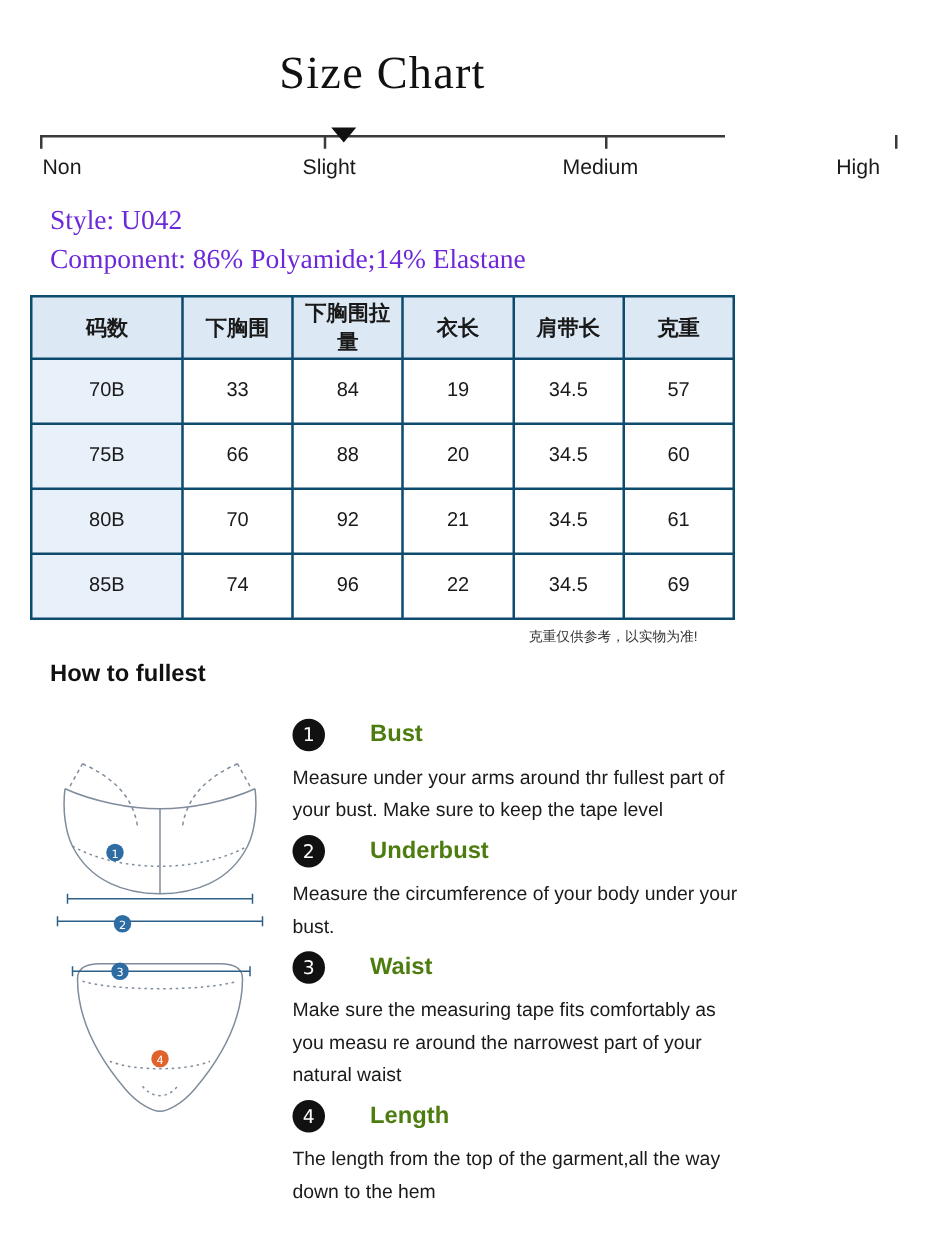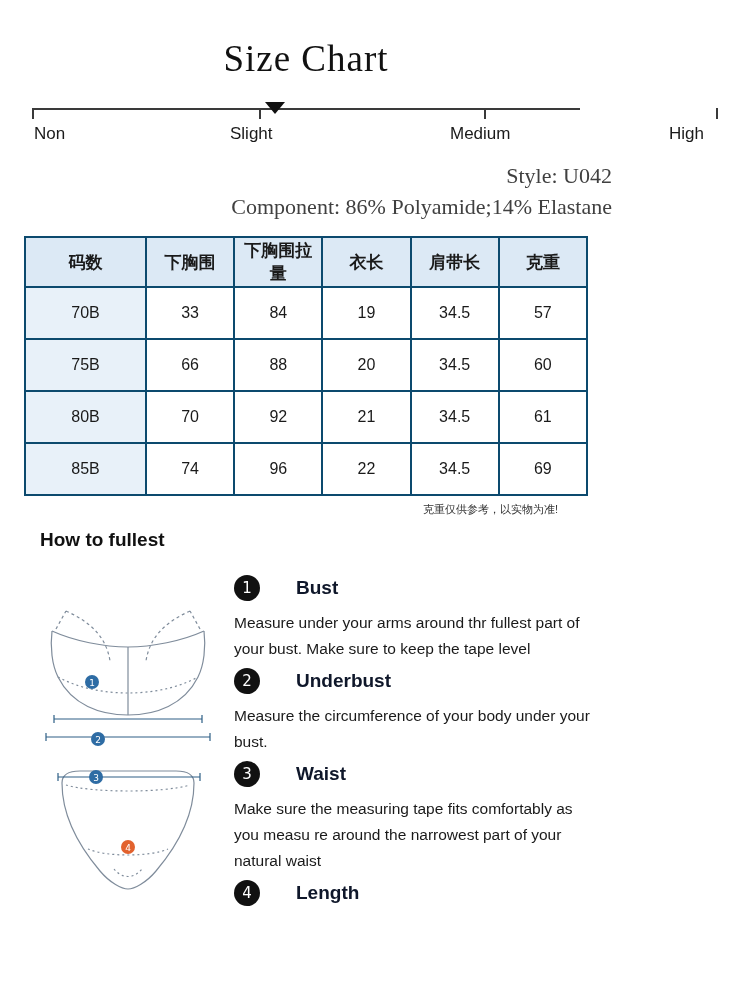--- a/index.html
+++ b/index.html
@@ -73,22 +73,21 @@
   }
 
   
   .meta {
     margin: 6px 0 0 40px;
     font-family: "Liberation Serif", serif;
   }
   .meta div {
     font-size: 22px;
     line-height: 31px;
-    color: #404040;
-    text-align: right;
+    color: #6d28d9;
   }
 
   
   .table-wrap {
     margin: 14px 24px 0 24px;
   }
   table {
     border-collapse: collapse;
     width: 100%;
     table-layout: fixed;
@@ -160,21 +159,21 @@
     font-size: 15px;
     line-height: 26px;
     text-align: center;
     flex: 0 0 26px;
     font-family: "DejaVu Sans", sans-serif;
   }
   .step-title {
     font-size: 19px;
     font-weight: bold;
     margin-left: 36px;
-    color: #0f172a;
+    color: #4d7c0f;
   }
   .step-body {
     font-size: 15.5px;
     color: #1a1a1a;
     margin-top: 9px;
     line-height: 26px;
   }
 </style>
 </head>
 <body>
@@ -184,21 +183,21 @@
   <div class="title">Size Chart</div>
 
   <div class="scale-wrap">
     <div class="scale-line"></div>
     <div class="tick" style="left:0px;"></div>
     <div class="tick" style="left:227px;"></div>
     <div class="tick" style="left:452px;"></div>
     <div class="tick" style="left:684px;"></div>
     <div class="arrow-down" style="left:243px;"></div>
     <div class="scale-label" style="left:2px;">Non</div>
-    <div class="scale-label" style="left:198px;">Slight</div>
+    <div class="scale-label" style="left:210px;">Slight</div>
     <div class="scale-label" style="left:418px;">Medium</div>
     <div class="scale-label" style="left:637px;">High</div>
   </div>
 
   <div class="meta">
     <div>Style: U042</div>
     <div>Component: 86% Polyamide;14% Elastane</div>
   </div>
 
   <div class="table-wrap">
@@ -314,18 +313,19 @@
           <div class="step-title">Waist</div>
         </div>
         <div class="step-body">Make sure the measuring tape fits comfortably as you measu re around the narrowest part of your natural waist</div>
       </div>
 
       <div>
         <div class="step-head">
           <div class="badge">4</div>
           <div class="step-title">Length</div>
         </div>
+        <div class="step-body">The length from the top of the garment,all the way down to the hem</div>
       </div>
 
     </div>
   </div>
 
 </div>
 
 </body></html>

